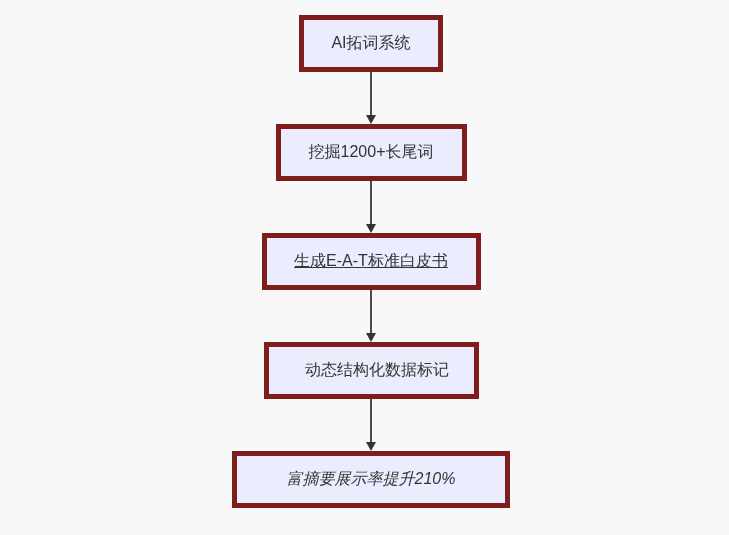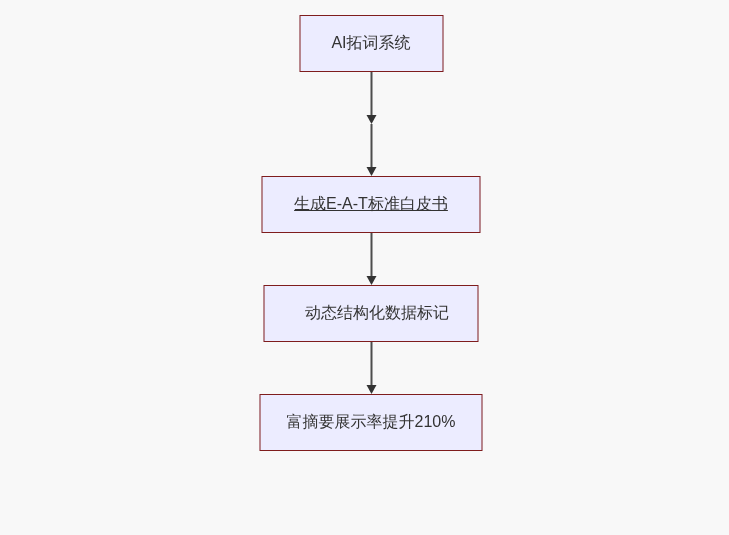--- a/index.html
+++ b/index.html
@@ -25,34 +25,34 @@
     top: 15px;
     transform: translateX(-50%);
     display: flex;
     flex-direction: column;
     align-items: center;
   }
   .node {
     box-sizing: border-box;
     height: 57px;
     background: #ececff;
-    border: 1px solid #7f1d1d;
+    border: 5px solid #7f1d1d;
     color: #333333;
     font-size: 16px;
     display: flex;
     align-items: center;
     justify-content: center;
     white-space: nowrap;
     text-align: center;
   }
   .node.w1 { width: 144px; }
   .node.w2 { width: 191px; }
   .node.w3 { width: 219px; text-decoration: underline; }
   .node.w4 { width: 215px; padding-left: 12px; }
-  .node.w5 { width: 223px; }
+  .node.w5 { width: 278px; font-style: italic; }
   .arrow {
     height: 52px;
     display: flex;
     flex-direction: column;
     align-items: center;
   }
   .arrow .stem {
     width: 2px;
     flex: 1 1 auto;
     background: #4d4d4d;
@@ -74,20 +74,23 @@
 
     <div class="node w1">
       <span>AI拓词系统</span>
     </div>
 
     <div class="arrow">
       <div class="stem"></div>
       <div class="head"></div>
     </div>
 
+    <div class="node w2">
+      <span>挖掘1200+长尾词</span>
+    </div>
 
     <div class="arrow">
       <div class="stem"></div>
       <div class="head"></div>
     </div>
 
     <div class="node w3">
       <span>生成E-A-T标准白皮书</span>
     </div>
 

